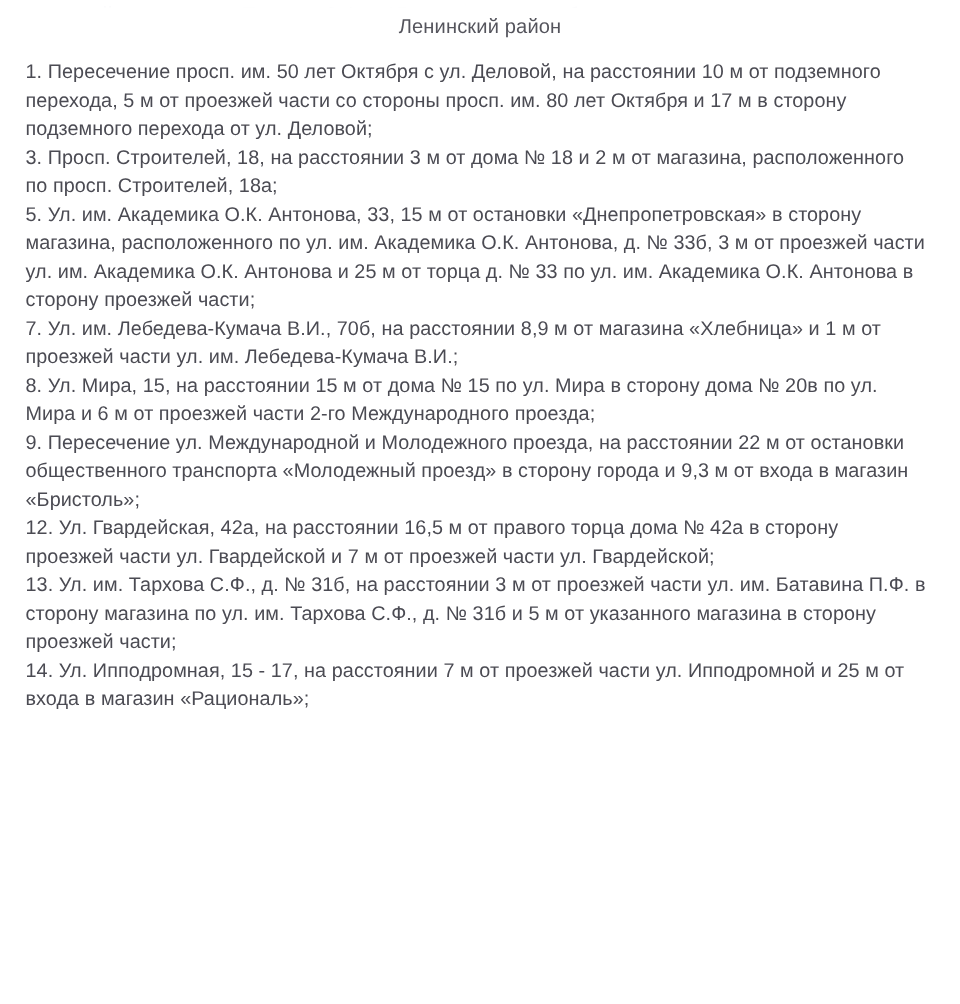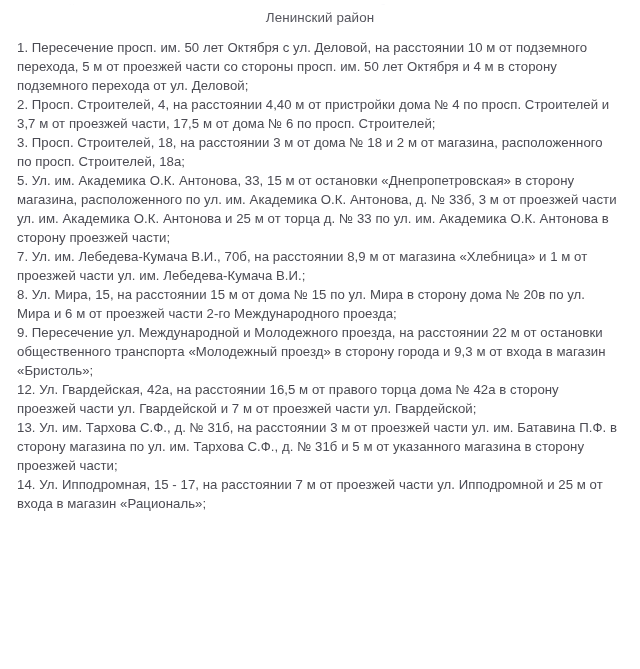--- a/index.html
+++ b/index.html
@@ -71,22 +71,21 @@
 </head>
 <body>
 
 <div class="clipped-prev-line">проезжей части ул. им. Тархова С.Ф. и 15 м от остановки общественного транспорта;</div>
 
 <div class="page">
 
   <h2 class="section-title">Ленинский район</h2>
 
   <ol class="item-list">
-    <li class="item">1. Пересечение просп. им. 50 лет Октября с ул. Деловой, на расстоянии 10 м от подземного перехода, 5 м от проезжей части со стороны просп. им. 50 лет Октября и 4 м в сторону подземного перехода от ул. Деловой;</li>
-    <li class="item">2. Просп. Строителей, 4, на расстоянии 4,40 м от пристройки дома № 4 по просп. Строителей и 3,7 м от проезжей части, 17,5 м от дома № 6 по просп. Строителей;</li>
+    <li class="item">1. Пересечение просп. им. 50 лет Октября с ул. Деловой, на расстоянии 10 м от подземного перехода, 5 м от проезжей части со стороны просп. им. 80 лет Октября и 17 м в сторону подземного перехода от ул. Деловой;</li>
     <li class="item">3. Просп. Строителей, 18, на расстоянии 3 м от дома № 18 и 2 м от магазина, расположенного по просп. Строителей, 18а;</li>
     <li class="item">5. Ул. им. Академика О.К. Антонова, 33, 15 м от остановки «Днепропетровская» в сторону магазина, расположенного по ул. им. Академика О.К. Антонова, д. № 33б, 3 м от проезжей части ул. им. Академика О.К. Антонова и 25 м от торца д. № 33 по ул. им. Академика О.К. Антонова в сторону проезжей части;</li>
     <li class="item">7. Ул. им. Лебедева-Кумача В.И., 70б, на расстоянии 8,9 м от магазина «Хлебница» и 1 м от проезжей части ул. им. Лебедева-Кумача В.И.;</li>
     <li class="item">8. Ул. Мира, 15, на расстоянии 15 м от дома № 15 по ул. Мира в сторону дома № 20в по ул. Мира и 6 м от проезжей части 2-го Международного проезда;</li>
     <li class="item">9. Пересечение ул. Международной и Молодежного проезда, на расстоянии 22 м от остановки общественного транспорта «Молодежный проезд» в сторону города и 9,3 м от входа в магазин «Бристоль»;</li>
     <li class="item">12. Ул. Гвардейская, 42а, на расстоянии 16,5 м от правого торца дома № 42а в сторону проезжей части ул. Гвардейской и 7 м от проезжей части ул. Гвардейской;</li>
     <li class="item">13. Ул. им. Тархова С.Ф., д. № 31б, на расстоянии 3 м от проезжей части ул. им. Батавина П.Ф. в сторону магазина по ул. им. Тархова С.Ф., д. № 31б и 5 м от указанного магазина в сторону проезжей части;</li>
     <li class="item">14. Ул. Ипподромная, 15 - 17, на расстоянии 7 м от проезжей части ул. Ипподромной и 25 м от входа в магазин «Рациональ»;</li>
   </ol>
 

